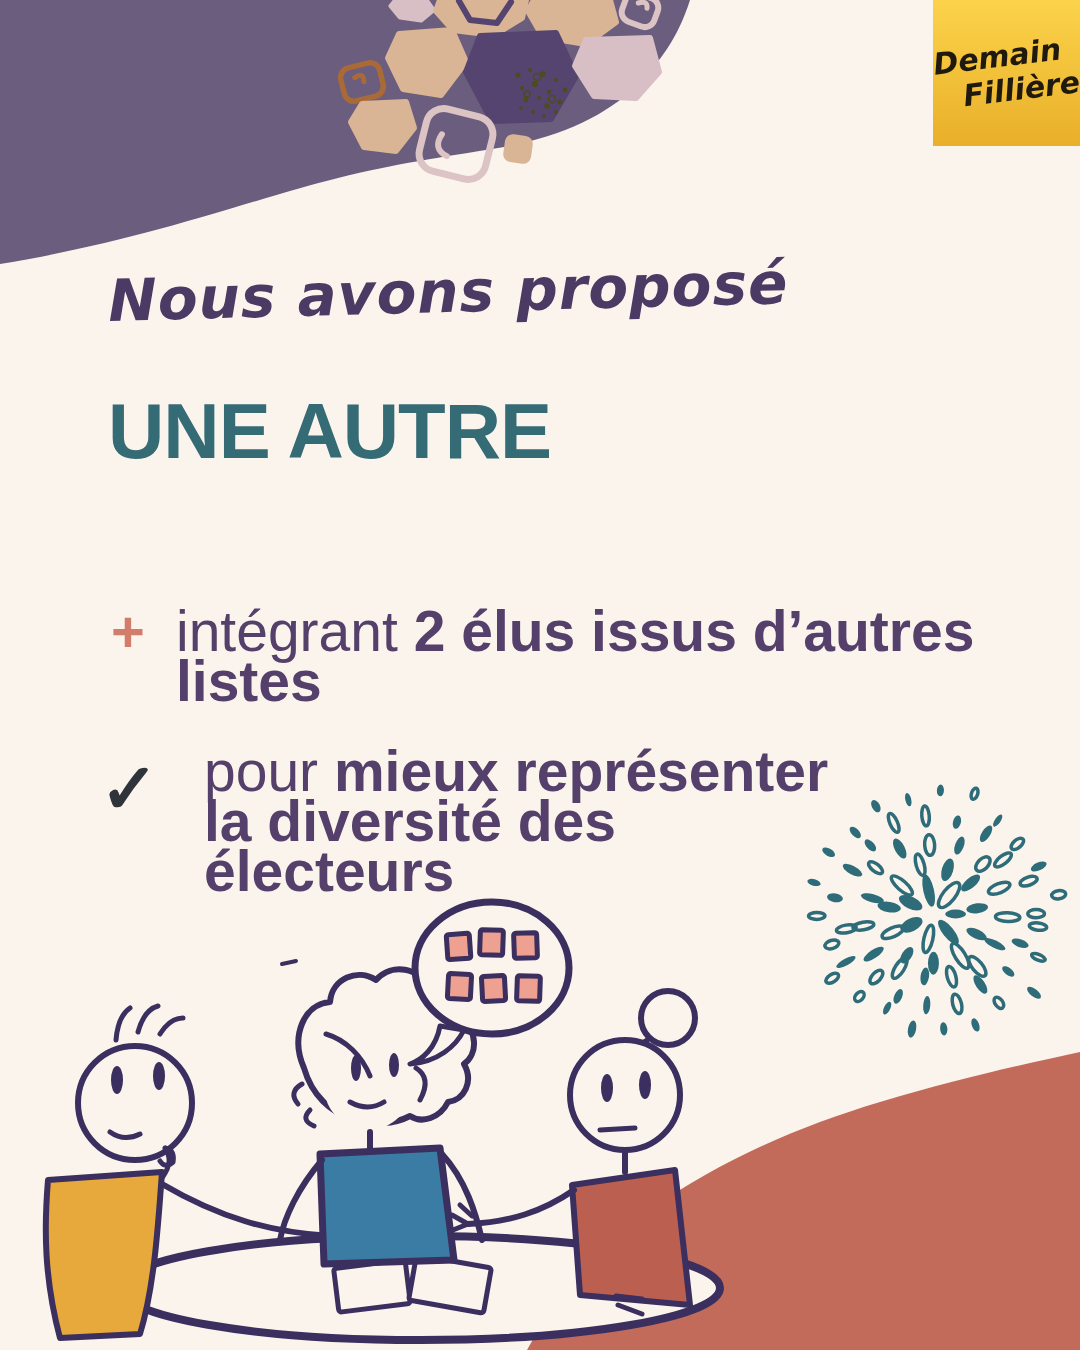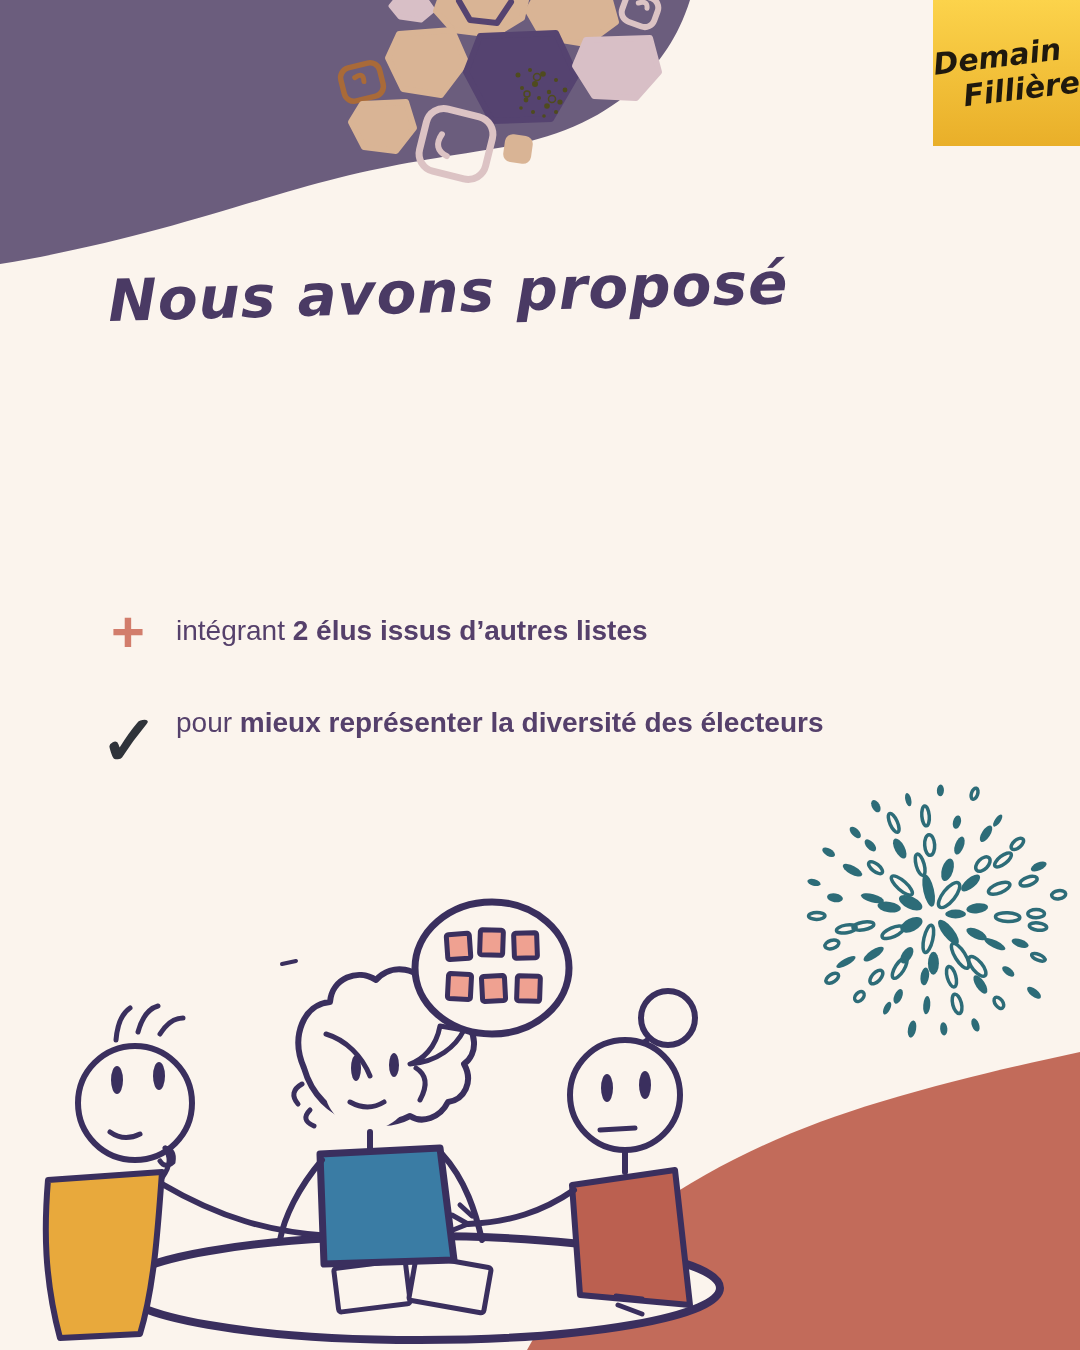--- a/index.html
+++ b/index.html
@@ -48,23 +48,23 @@
   .hl1 { color: var(--teal,#356b75); }
   .hl2 { color: var(--coral,#d27d6c); }
 
   
   .bullets { left:100px; top:606px; width:930px; }
   .bullet { display:flex; gap:20px; align-items:flex-start; }
   .bullet + .bullet { margin-top:40px; }
   .marker { width:56px; flex:0 0 56px; text-align:center; }
   .marker-plus  { font-size:58px; font-weight:bold; color:var(--coral,#d27d6c); line-height:52px; }
   .marker-check { font-size:70px; font-weight:bold; color:var(--checkdark,#2f333a); line-height:62px; transform:translateY(12px); }
-  .bullet-text { font-size:28px; line-height:50px; color:var(--textpurple,#55406b); }
+  .bullet-text { font-size:57px; line-height:50px; color:var(--textpurple,#55406b); }
   .bullet-text b { font-weight:bold; }
-  .bullet-2 .bullet-text { max-width:660px; }
+  .bullet-2 .bullet-text { max-width:660px;margin-left:28px; }
 
   .starburst-svg { left:788px; top:778px; }
   .coral-svg { left:500px; top:1040px; }
   .illu-svg { left:20px; top:888px; }
   .purple-svg { left:0; top:0; }
 </style>
 </head>
 <body>
 
 <svg class="abs purple-svg" width="720" height="280" viewBox="0 0 720 280">
@@ -118,21 +118,21 @@
 <div class="abs badge">
   <div class="badge-text">
     <div class="badge-line1">Demain</div>
     <div class="badge-line2">Fillière</div>
   </div>
 </div>
 
 <div class="abs intro">Nous avons proposé</div>
 
 <h1 class="abs headline">
-  <br>
+  <span class="hl1">UNE AUTRE</span><br>
 </h1>
 
 <div class="abs bullets">
   <div class="bullet bullet-1">
     <span class="marker marker-plus">+</span>
     <p class="bullet-text"><span>intégrant </span><b>2 élus issus d’autres listes</b></p>
   </div>
   <div class="bullet bullet-2">
     <span class="marker marker-check">✓</span>
     <p class="bullet-text"><span>pour </span><b>mieux représenter la diversité des électeurs</b></p>

